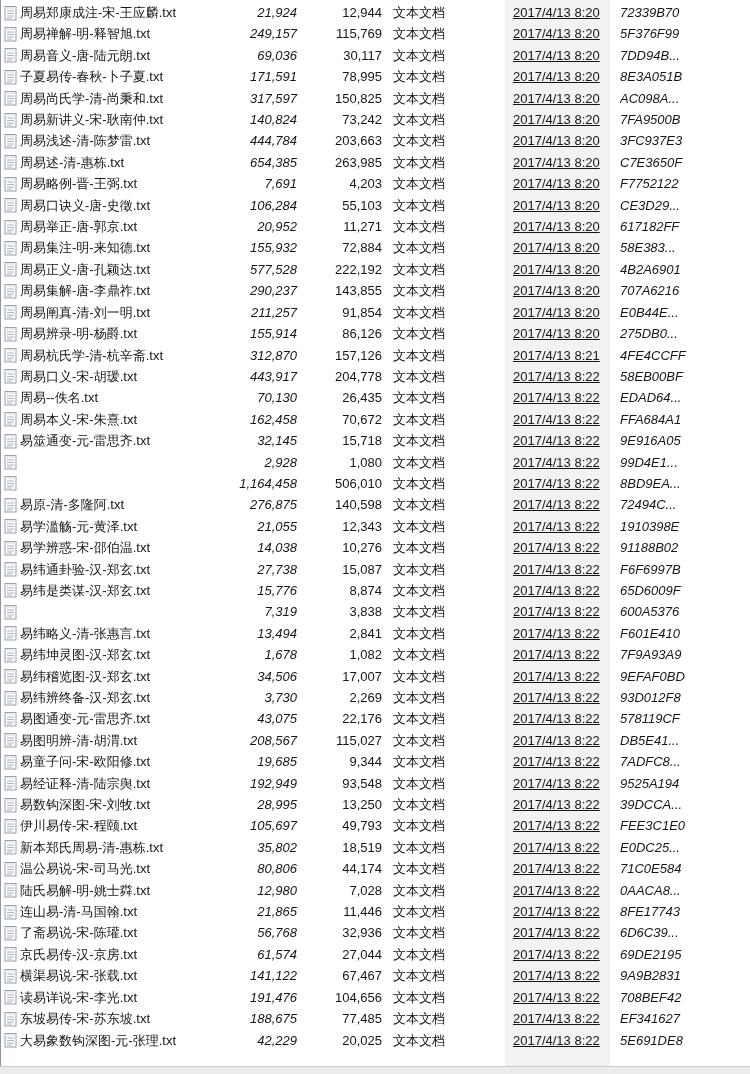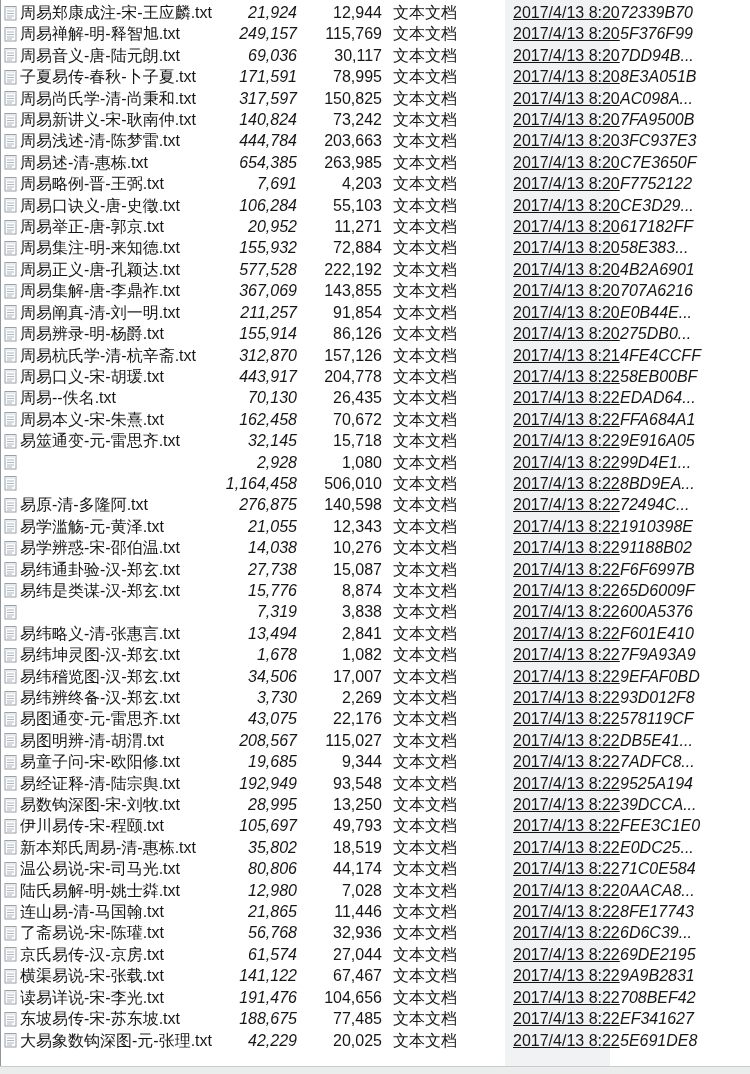--- a/index.html
+++ b/index.html
@@ -9,21 +9,21 @@
     position:relative;
     overflow:hidden;
     font-family:"Liberation Sans","DejaVu Sans",sans-serif;
     color:#161616;
   }
   .left-border{position:absolute;left:0;top:0;width:1px;height:1074px;background:#8f959c;}
   .sort-band{position:absolute;left:505px;top:0;width:105px;height:1066px;background:#f1f2f3;}
   .bottom-line{position:absolute;left:0;top:1066px;width:750px;height:1px;background:#c9cccf;}
   .bottom-strip{position:absolute;left:0;top:1067px;width:750px;height:7px;background:#ebecec;}
   .rows{position:absolute;left:0;top:2px;width:750px;}
-  .row{position:relative;height:21.42px;font-size:16px;line-height:21.42px;white-space:nowrap;}
+  .row{position:relative;height:21.42px;font-size:13px;line-height:21.42px;white-space:nowrap;}
   .cell{position:absolute;top:0;height:21.42px;line-height:21.42px;}
   .c-icon{left:4px;top:2.5px;width:13px;height:16px;line-height:normal;}
   .c-name{left:20px;}
   .c-size{left:157px;width:140px;text-align:right;font-style:italic;}
   .c-packed{left:277px;width:105px;text-align:right;}
   .c-type{left:393px;}
   .c-date{left:513px;text-decoration:underline;}
   .c-crc{left:620px;width:126px;overflow:hidden;font-style:italic;}
 </style>
 </head>
@@ -244,21 +244,21 @@
     <div class="row">
       <span class="cell c-icon"><svg width="13" height="16" viewBox="0 0 13 16" xmlns="http://www.w3.org/2000/svg">
           <rect x="1" y="1.5" width="11" height="13.5" fill="#fdfdfd" stroke="#98a0a8" stroke-width="1"></rect>
           <rect x="1.5" y="2" width="10" height="2" fill="#e7ebee"></rect>
           <line x1="3" y1="6" x2="10" y2="6" stroke="#aab6c0" stroke-width="1"></line>
           <line x1="3" y1="8.5" x2="10" y2="8.5" stroke="#aab6c0" stroke-width="1"></line>
           <line x1="3" y1="11" x2="10" y2="11" stroke="#aab6c0" stroke-width="1"></line>
           <line x1="3" y1="13" x2="8" y2="13" stroke="#aab6c0" stroke-width="1"></line>
         </svg></span>
       <span class="cell c-name">周易集解-唐-李鼎祚.txt</span>
-      <span class="cell c-size">367,069</span>
+      <span class="cell c-size">290,237</span>
       <span class="cell c-packed">143,855</span>
       <span class="cell c-type">文本文档</span>
       <span class="cell c-date">2017/4/13 8:20</span>
       <span class="cell c-crc">707A6216</span>
     </div>
     <div class="row">
       <span class="cell c-icon"><svg width="13" height="16" viewBox="0 0 13 16" xmlns="http://www.w3.org/2000/svg">
           <rect x="1" y="1.5" width="11" height="13.5" fill="#fdfdfd" stroke="#98a0a8" stroke-width="1"></rect>
           <rect x="1.5" y="2" width="10" height="2" fill="#e7ebee"></rect>
           <line x1="3" y1="6" x2="10" y2="6" stroke="#aab6c0" stroke-width="1"></line>

